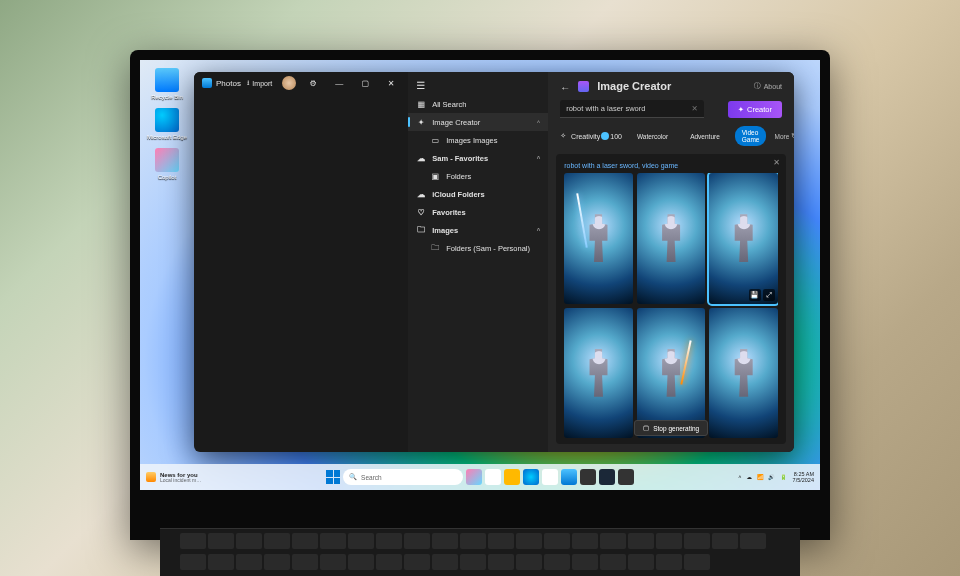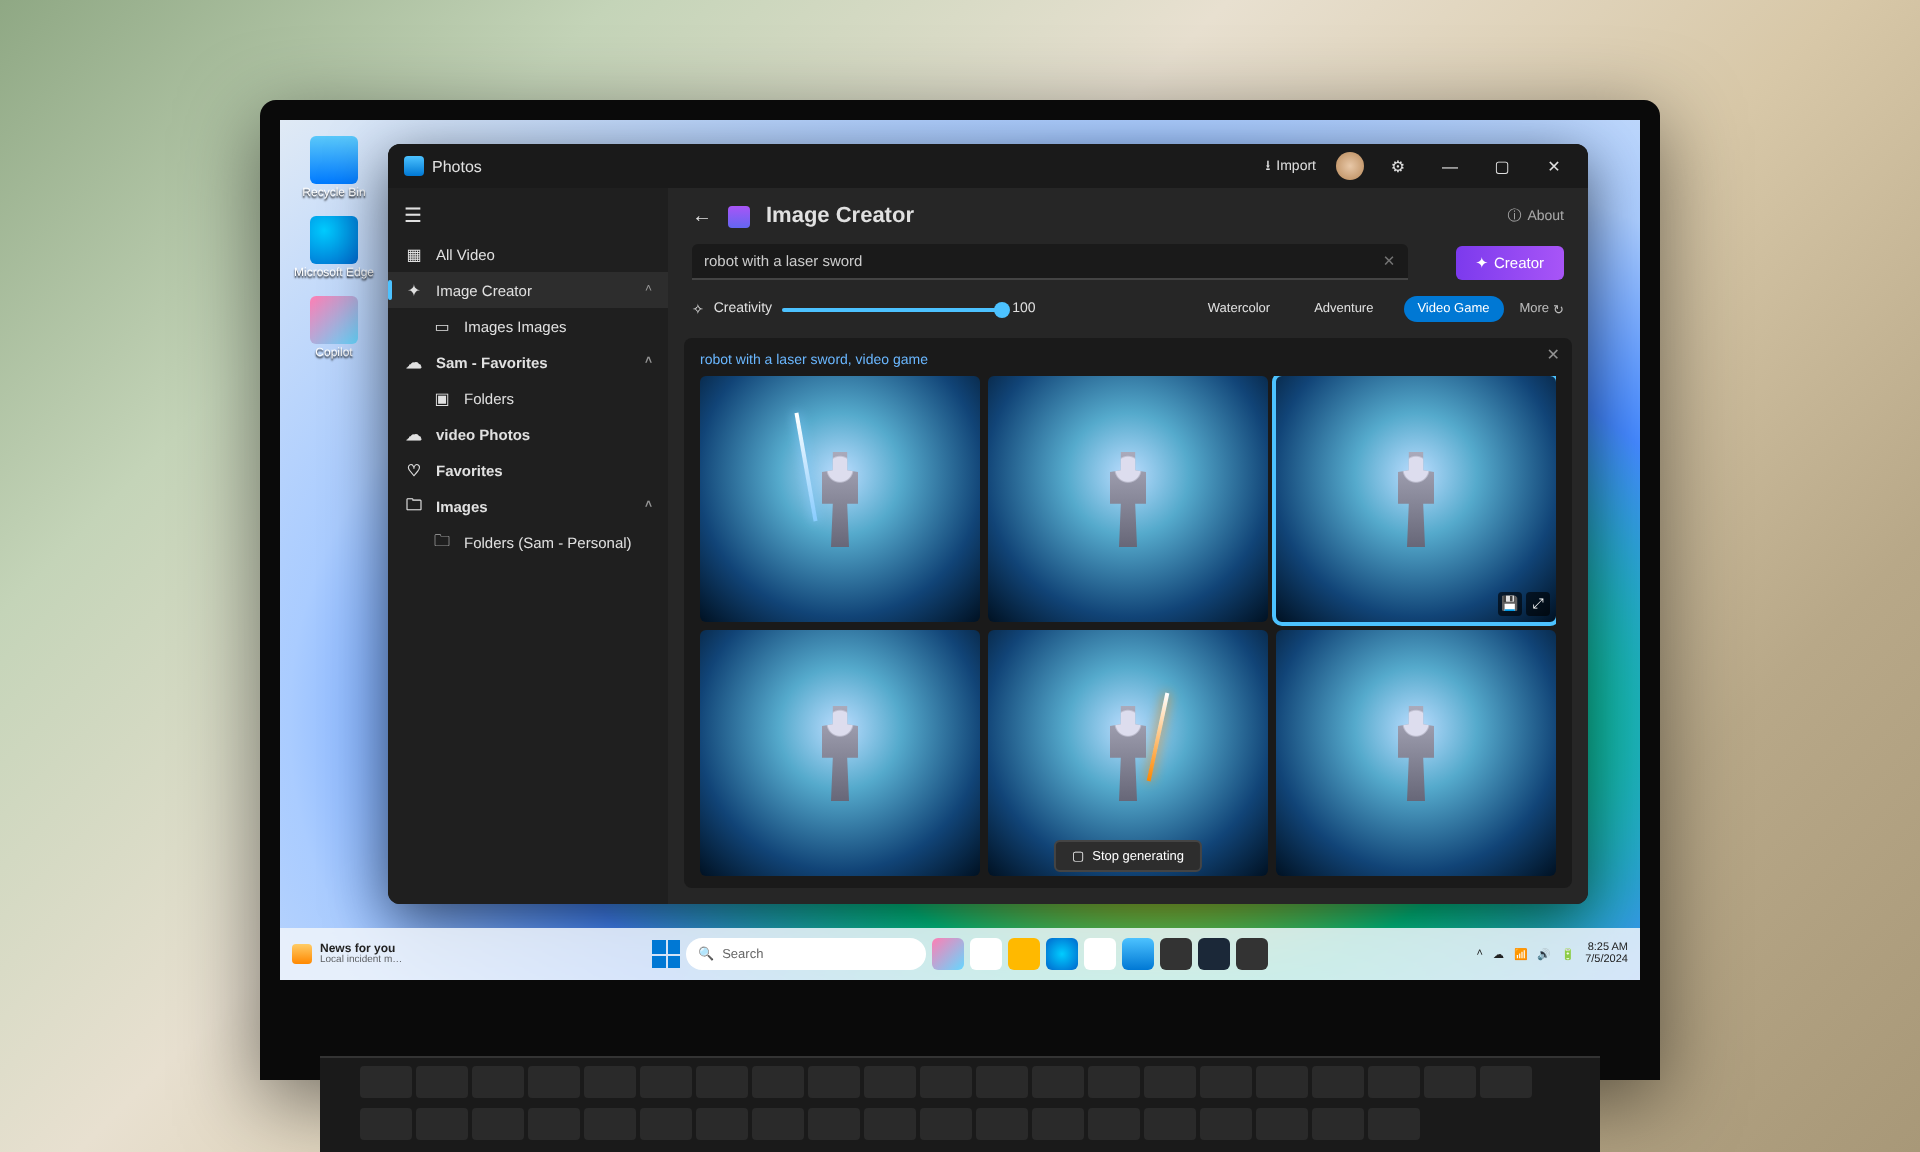--- a/index.html
+++ b/index.html
@@ -45,21 +45,21 @@
   .ico-edge { background:radial-gradient(circle at 30% 30%,#0cf,#06c); }
   .ico-copilot { background:linear-gradient(135deg,#ff7eb3,#65d7ff); }
   
   
   .photos-window {
     position: absolute;
     left: 54px; top: 12px; width: 600px; height: 380px;
     background: #1a1a1a;
     border-radius: 6px;
     box-shadow: 0 8px 30px rgba(0,0,0,0.6);
-    display: flex; flex-direction: column;
+    display: flex; flex-direction: row;
     color: #e0e0e0;
     font-size: 8px;
     overflow: hidden;
   }
   .titlebar {
     height: 22px; display:flex; align-items:center; padding:0 4px;
     background:#1a1a1a;
   }
   .titlebar .app-icon { width:10px; height:10px; background:linear-gradient(#4cc2ff,#0078d4); border-radius:2px; margin:0 4px; }
   .titlebar .title { flex:0 0 auto; font-size:8px; }
@@ -271,21 +271,21 @@
             <span>✕</span>
           </div>
       </div>
 
       <div class="body">
 
         <div class="sidebar">
           <div class="sb-hamburger">☰</div>
           <div class="sb-item">
             <span class="sb-ico">▦</span>
-            <span>All Video</span>
+            <span>All Search</span>
           </div>
           <div class="sb-item active">
             <span class="sb-ico">✦</span>
             <span>Image Creator</span>
             <span class="chev">˄</span>
           </div>
           <div class="sb-item sb-sub">
             <span class="sb-ico">▭</span>
             <span>Images Images</span>
           </div>
@@ -293,21 +293,21 @@
             <span class="sb-ico">☁</span>
             <span>Sam - Favorites</span>
             <span class="chev">˄</span>
           </div>
           <div class="sb-item sb-sub">
             <span class="sb-ico">▣</span>
             <span>Folders</span>
           </div>
           <div class="sb-item bold">
             <span class="sb-ico">☁</span>
-            <span>video Photos</span>
+            <span>iCloud Folders</span>
           </div>
           <div class="sb-item bold">
             <span class="sb-ico">♡</span>
             <span>Favorites</span>
           </div>
           <div class="sb-item bold">
             <span class="sb-ico">🗀</span>
             <span>Images</span>
             <span class="chev">˄</span>
           </div>

